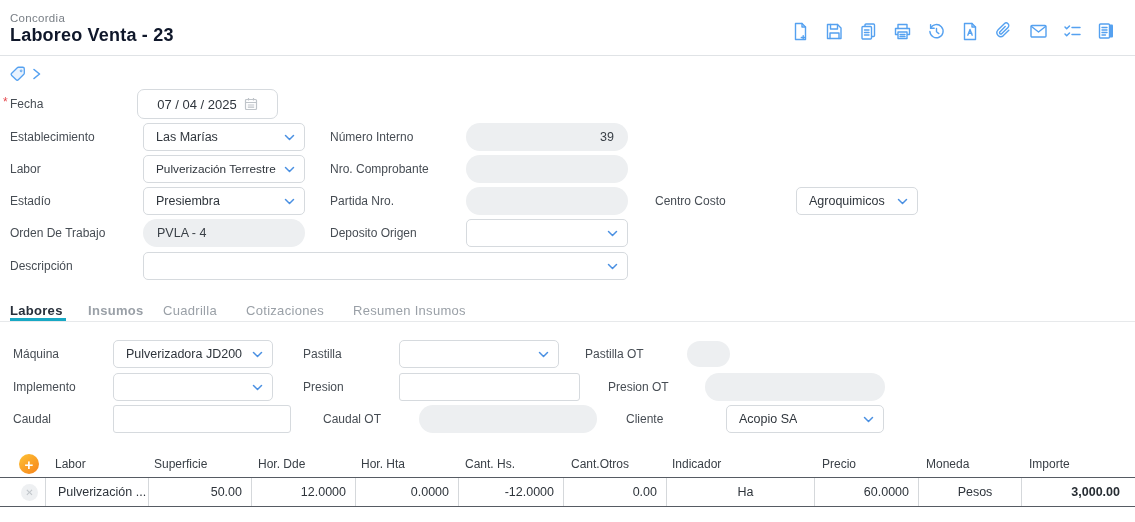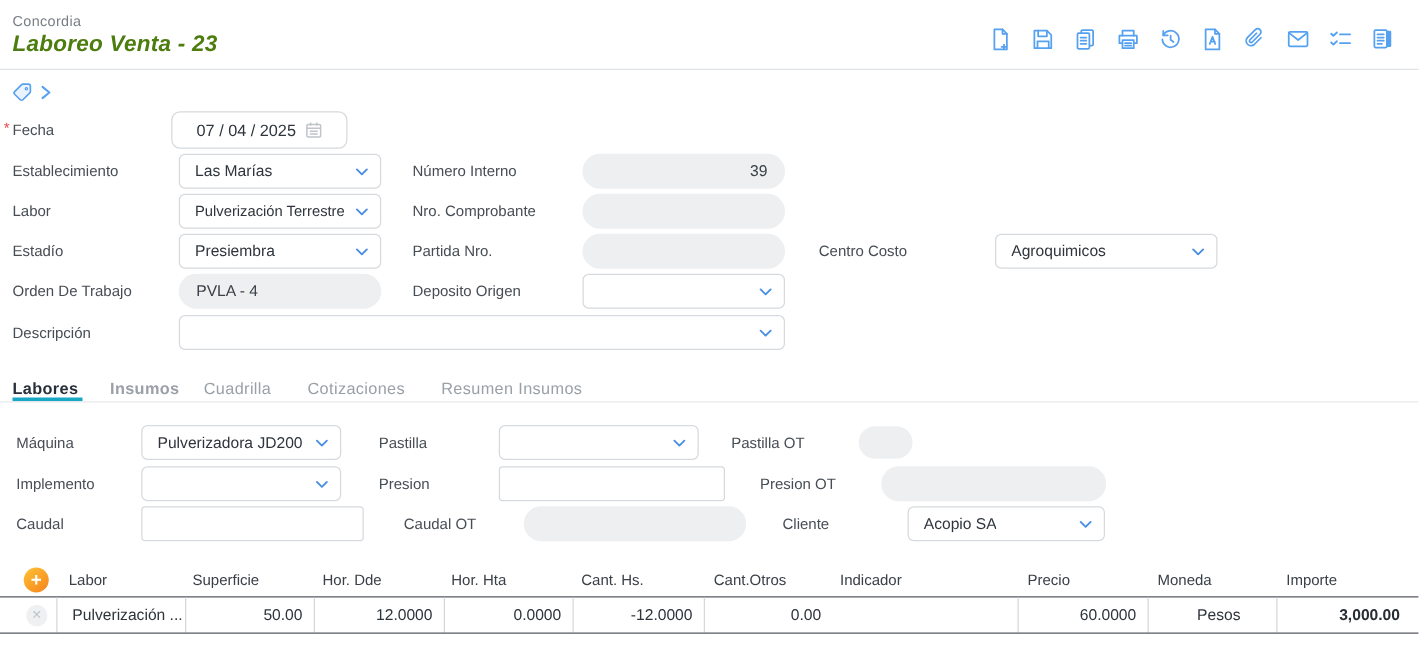--- a/index.html
+++ b/index.html
@@ -1,19 +1,19 @@
 <!DOCTYPE html>
 <html><head>
 <meta charset="utf-8">
 <style>
   html,body{margin:0;padding:0;background:#fff;}
   .page{position:relative;width:1135px;height:522px;background:#ffffff;
         font-family:"Liberation Sans",sans-serif;overflow:hidden;}
   .app-name{position:absolute;left:10px;top:12px;font-size:11.5px;color:#787e85;letter-spacing:.3px;}
-  .page-title{position:absolute;left:10px;top:25px;font-size:18px;font-weight:600;color:#4d7c0f;letter-spacing:.2px;font-style:italic;}
+  .page-title{position:absolute;left:10px;top:25px;font-size:18px;font-weight:600;color:#0f172a;letter-spacing:.2px;}
   .hdr-divider{position:absolute;left:0;top:55px;width:1135px;height:1px;background:#e0e3e6;}
   .toolbar{position:absolute;left:790px;top:21px;display:flex;gap:13px;}
   .tbtn{background:none;border:none;padding:0;width:21px;height:21px;cursor:pointer;}
   .subbar-btn{position:absolute;background:none;border:none;padding:0;cursor:pointer;}
   .lbl{position:absolute;font-size:12px;color:#474d54;white-space:nowrap;}
   .req{color:#e5484d;font-size:12px;position:absolute;}
   .dd{position:absolute;height:28px;background:#fff;border:1px solid #d6dade;border-radius:5px;
       display:flex;align-items:center;justify-content:space-between;
       padding:0 9px 0 12px;box-sizing:border-box;cursor:pointer;text-align:right;}
   .dd .val{font-size:12.5px;color:#2f353c;white-space:nowrap;overflow:hidden;}
@@ -174,21 +174,21 @@
     <span class="val">Presiembra</span>
     <svg width="11" height="7" viewBox="0 0 11 7" fill="none" stroke="#4a90e2" stroke-width="1.5" stroke-linecap="round" stroke-linejoin="round">
         <path d="M1.5 1.5L5.5 5.5L9.5 1.5"></path>
       </svg>
   </div>
   <span class="lbl" style="left:330px;top:194px;">Partida Nro.</span>
   <div class="pill" style="left:466px;top:187px;width:162px;">
     <span></span>
   </div>
   <span class="lbl" style="left:655px;top:194px;">Centro Costo</span>
-  <div class="dd" style="left:796px;top:187px;width:178px;">
+  <div class="dd" style="left:796px;top:187px;width:122px;">
     <span class="val">Agroquimicos</span>
     <svg width="11" height="7" viewBox="0 0 11 7" fill="none" stroke="#4a90e2" stroke-width="1.5" stroke-linecap="round" stroke-linejoin="round">
         <path d="M1.5 1.5L5.5 5.5L9.5 1.5"></path>
       </svg>
   </div>
 
   <span class="lbl" style="left:10px;top:226px;">Orden De Trabajo</span>
   <div class="pill" style="left:143px;top:219px;width:162px;">
     <span>PVLA - 4</span>
   </div>
@@ -281,19 +281,20 @@
 
   <div class="gline" style="top:477px;"></div>
 
   <button class="delbtn">✕</button>
   <div class="gc txt" style="left:45px;width:103px;">Pulverización ...</div>
   <div class="gc num" style="left:148px;width:103px;">50.00</div>
   <div class="gc num" style="left:251px;width:104px;">12.0000</div>
   <div class="gc num" style="left:355px;width:103px;">0.0000</div>
   <div class="gc num" style="left:458px;width:105px;">-12.0000</div>
   <div class="gc num" style="left:563px;width:103px;">0.00</div>
+  <div class="gc txt" style="left:666px;width:148px;">Ha</div>
   <div class="gc num" style="left:814px;width:104px;">60.0000</div>
   <div class="gc txt" style="left:918px;width:103px;">Pesos</div>
   <div class="gc num bold" style="left:1021px;width:108px;">3,000.00</div>
 
   <div class="gline" style="top:506px;"></div>
 
 </div>
 
 </body></html>

